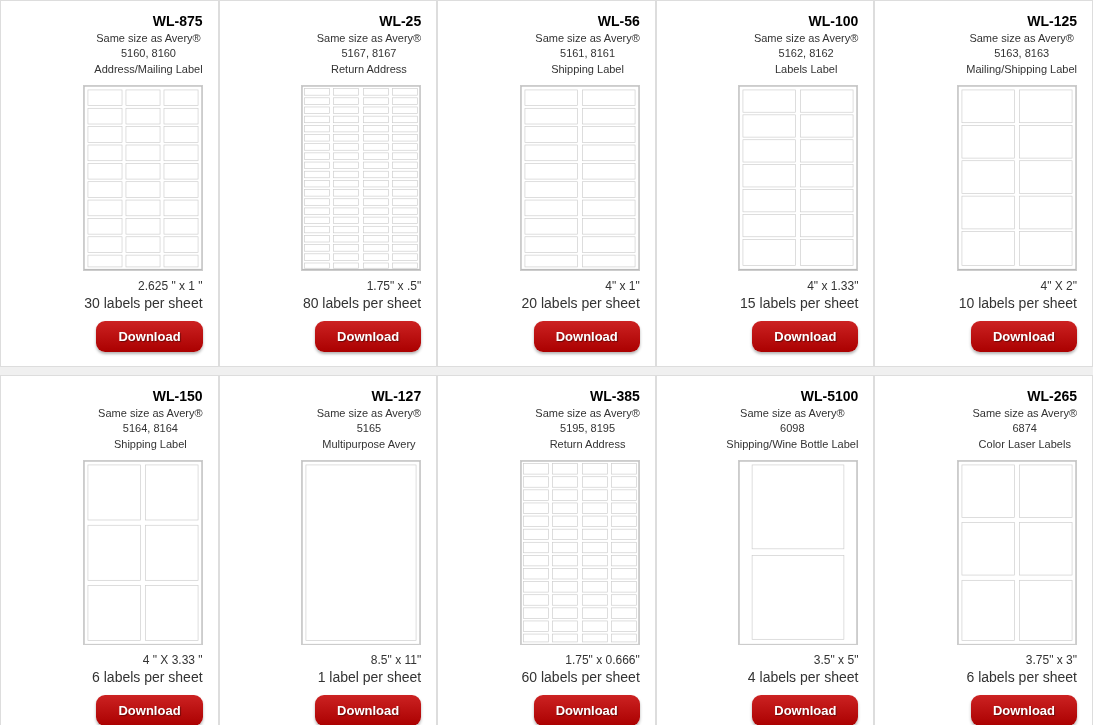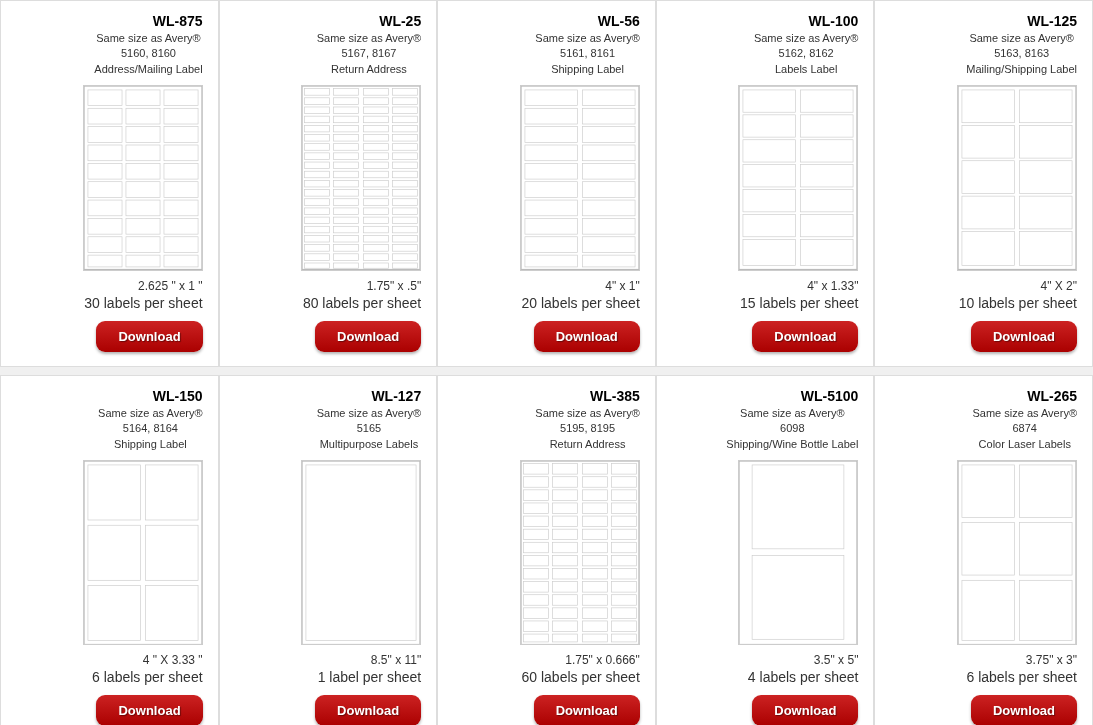--- a/index.html
+++ b/index.html
@@ -364,21 +364,21 @@
     <div class="card-size">4 " X 3.33 "</div>
     <div class="card-count">6 labels per sheet</div>
     <button class="download-btn">Download</button>
   </div>
 
   <div class="card">
     <div class="card-title">WL-127</div>
     <div class="card-subtitle">
       <span>Same size as Avery®</span><br>
       <span>5165</span><br>
-      <span>Multipurpose Labels</span>
+      <span>Multipurpose Avery</span>
     </div>
     <div class="label-sheet">
       <svg viewBox="0 0 90 140" xmlns="http://www.w3.org/2000/svg">
         <rect width="90" height="140" fill="white" stroke="#bbb" stroke-width="1"></rect>
 
         <g stroke="#ccc" stroke-width="0.5" fill="none">
           <rect x="3" y="3" width="84" height="134"></rect>
         </g>
       </svg>
     </div>

